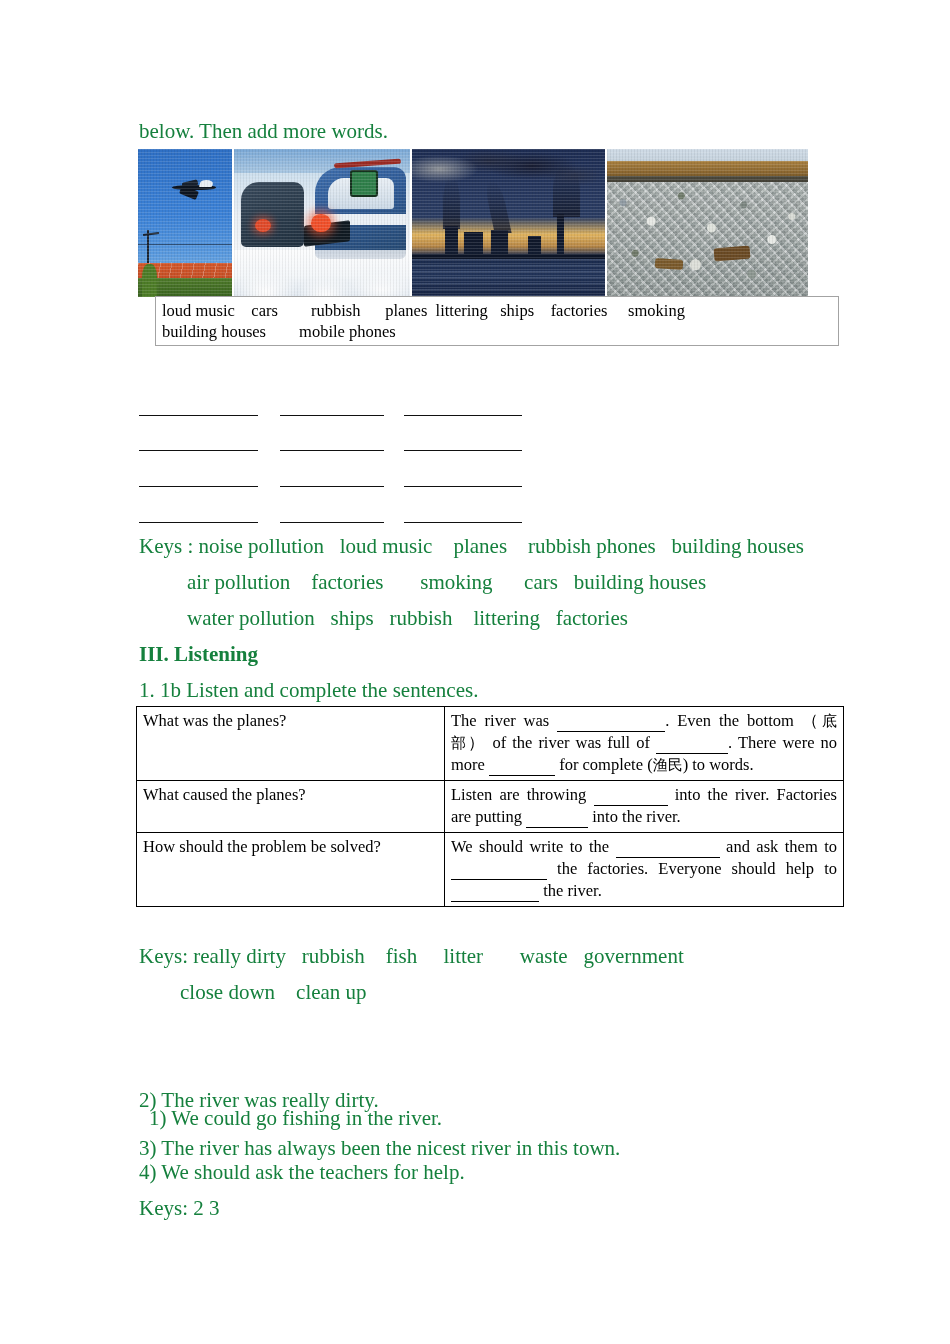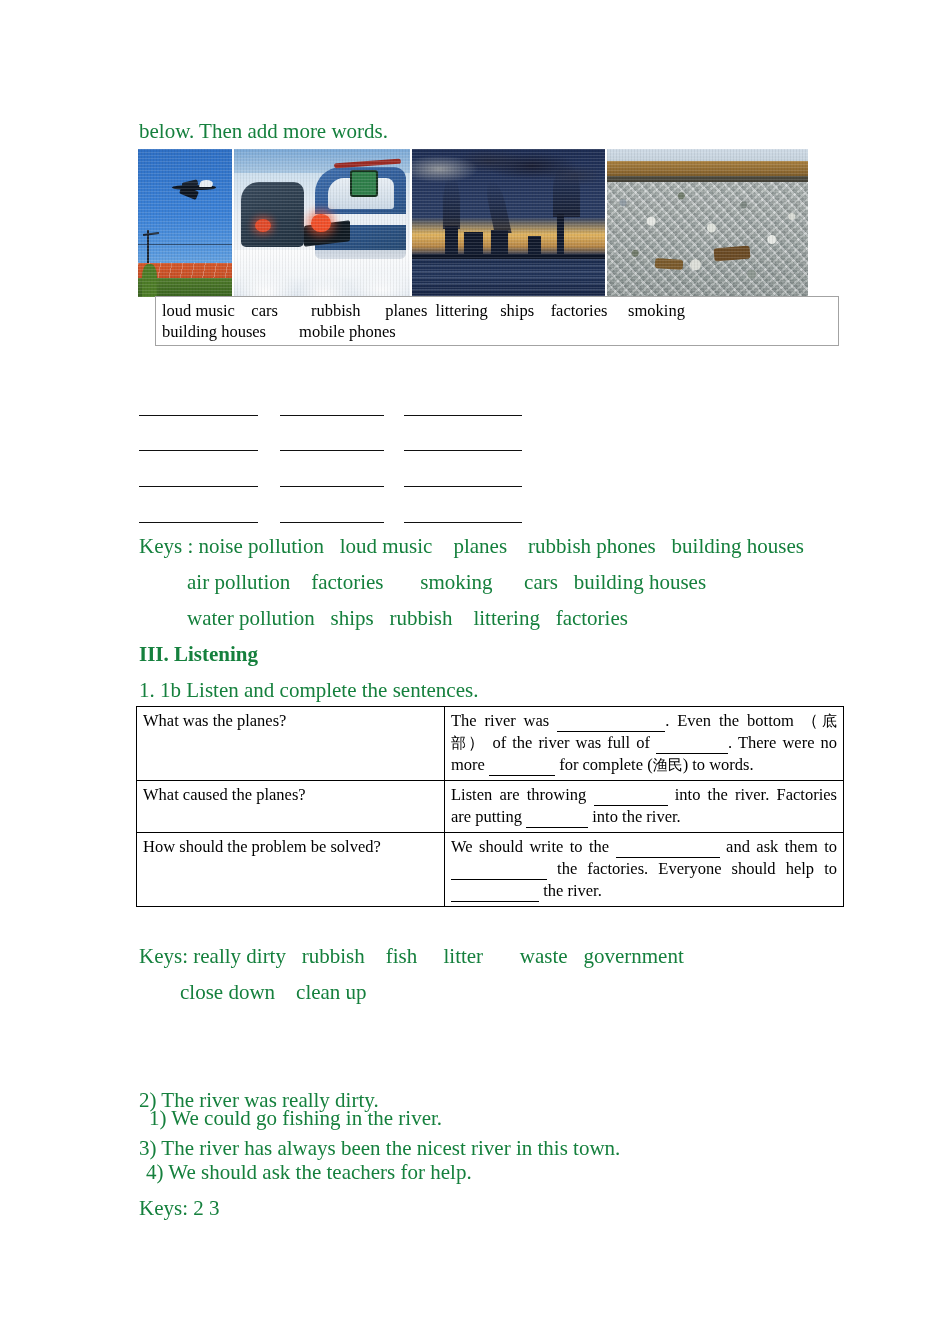--- a/index.html
+++ b/index.html
@@ -459,17 +459,17 @@
   </tbody>
     </table>
 
   <div class="ln" style="left:139px; top:943px;">Keys: really dirty   rubbish    fish     litter       waste   government</div>
   <div class="ln" style="left:180px; top:979px;">close down    clean up</div>
 
 
   <div class="ln" style="left:139px; top:1105px;margin-left:10px;">1) We could go fishing in the river.</div>
   <div class="ln" style="left:139px; top:1087px;">2) The river was really dirty.</div>
   <div class="ln" style="left:139px; top:1123px;margin-top:12px;">3) The river has always been the nicest river in this town.</div>
-  <div class="ln" style="left:146px; top:1159px;">4) We should ask the teachers for help.</div>
+  <div class="ln" style="left:139px; top:1159px;">4) We should ask the teachers for help.</div>
 
   <div class="ln" style="left:139px; top:1195px;">Keys: 2 3</div>
 
 </div>
 
 </body></html>

